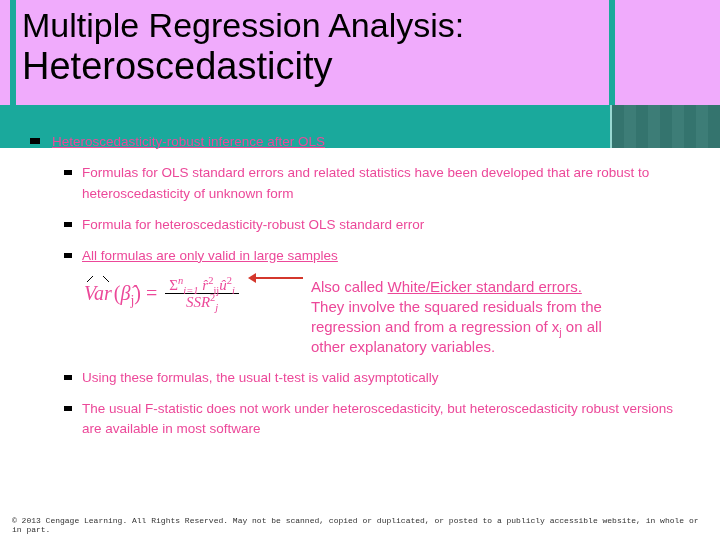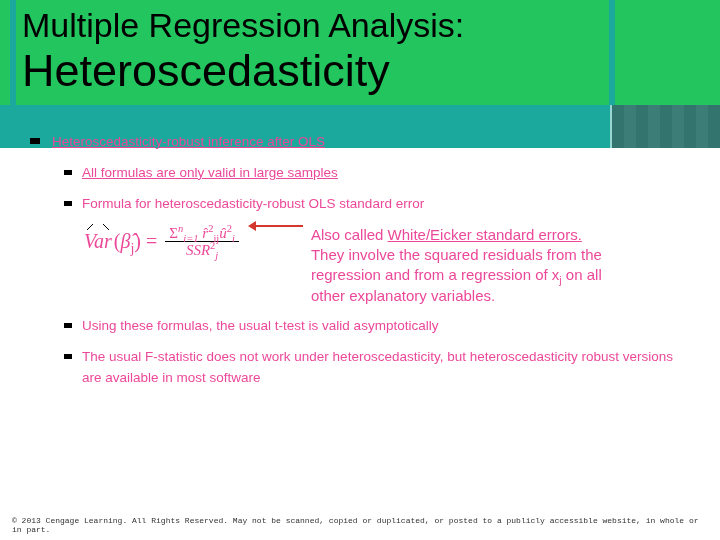--- a/index.html
+++ b/index.html
@@ -7,21 +7,21 @@
     width: 720px;
     height: 540px;
     font-family: Verdana, Geneva, sans-serif;
     background: #fff;
     position: relative;
     overflow: hidden;
   }
   .header {
     height: 112px;
     position: relative;
-    background: #22c55e;
+    background: #f0abfc;
   }
   .teal-band {
     position: absolute;
     left: 0;
     right: 0;
     top: 105px;
     height: 43px;
     background: #1aa99c;
   }
   .teal-vert {
@@ -49,21 +49,21 @@
     top: 6px;
     right: 120px;
     color: #000;
   }
   .title-line1 {
     font-size: 34px;
     font-weight: 400;
     line-height: 1.15;
   }
   .title-line2 {
-    font-size: 45px;
+    font-size: 38px;
     font-weight: 400;
     line-height: 1.15;
   }
   .content {
     padding: 20px 24px 0 48px;
     font-size: 13.5px;
     color: #ec4899;
     line-height: 1.55;
   }
   .lvl1 { position: relative; padding-left: 4px; margin-bottom: 10px; }
@@ -165,30 +165,31 @@
 
   <div class="lvl1">
     <span class="bullet"></span>
     <span class="lvl1-text">Heteroscedasticity-robust inference after OLS</span>
   </div>
 
   <div class="lvl2-wrap">
 
     <div class="lvl2">
       <span class="bullet"></span>
+      <span>Formulas for OLS standard errors and related statistics have been developed that are robust to heteroscedasticity of unknown form</span>
+    </div>
+
+    <div class="lvl2">
+      <span class="bullet"></span>
+      <span>Formula for heteroscedasticity-robust OLS standard error</span>
     </div>
 
     <div class="lvl2">
       <span class="bullet"></span>
       <span class="underline">All formulas are only valid in large samples</span>
-    </div>
-
-    <div class="lvl2">
-      <span class="bullet"></span>
-      <span>Formula for heteroscedasticity-robust OLS standard error</span>
     </div>
 
     <div class="formula-row">
       <div class="formula">
         <span>
           <span class="hat" style="font-style:italic;padding:0 2px">Var</span>(<span style="font-style:italic">β̂</span><sub>j</sub>) =
         </span>
         <span class="frac">
           <span class="num">
             <span>Σ</span><sup style="font-style:italic">n</sup><sub style="font-style:italic">i=1</sub>

